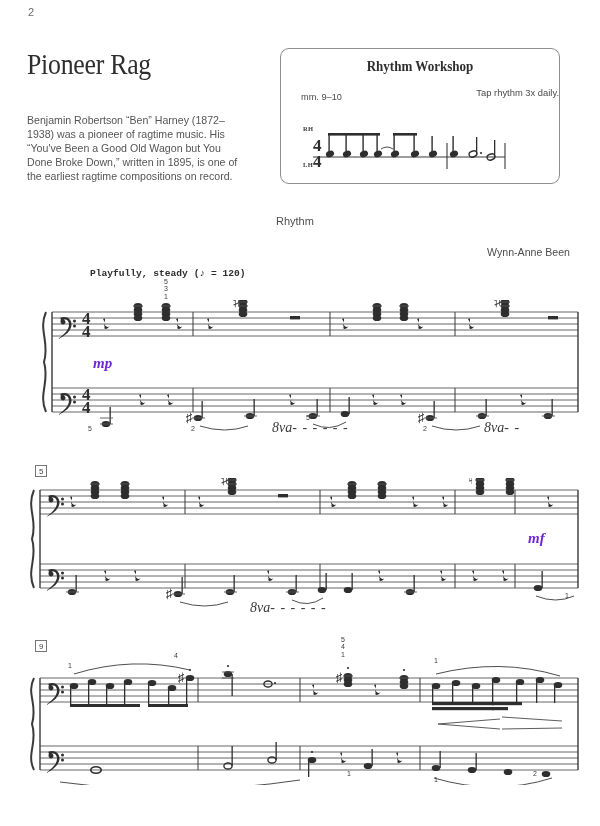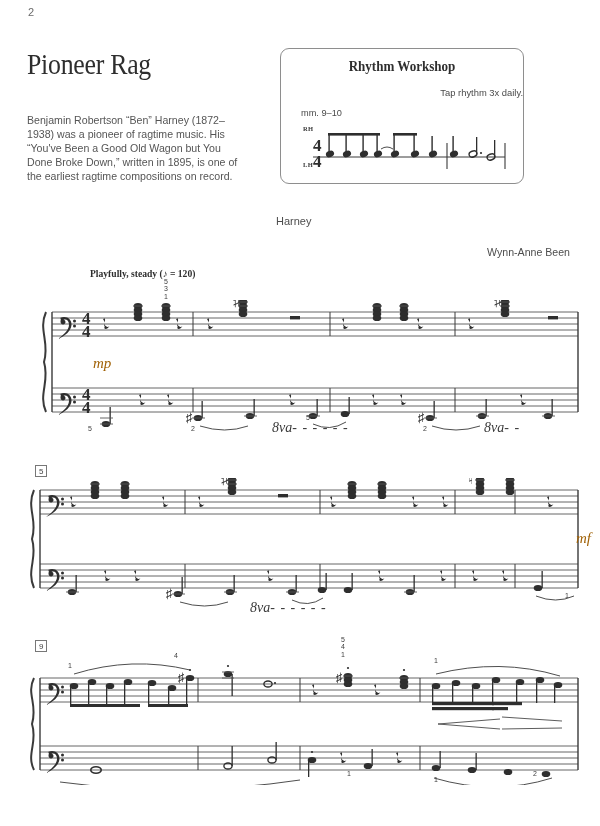--- a/index.html
+++ b/index.html
@@ -49,21 +49,21 @@
     line-height: 14.1px;
     color: #555555;
     margin-top: 17px;
   }
 
   
   .workshop-box {
     position: absolute;
     left: 280px;
     top: 48px;
-    width: 244px;
+    width: 280px;
     height: 136px;
     border: 1.2px solid #8e8e8e;
     border-radius: 9px;
     background: #ffffff;
     box-sizing: border-box;
   }
   .workshop-title {
     position: absolute;
     left: 0;
     right: 0;
@@ -80,21 +80,21 @@
     left: 0;
     right: 0;
     top: 38px;
     text-align: right;
     font-size: 9.4px;
     color: #4a4a4a;
   }
   .workshop-mm {
     position: absolute;
     left: 20px;
-    top: 59px;
+    top: 43px;
     font-size: 9.2px;
     color: #4a4a4a;
   }
   .workshop-staff {
     position: absolute;
     left: 14px;
     top: 78px;
     width: 216px;
     height: 46px;
   }
@@ -122,21 +122,21 @@
     position: absolute;
     right: 30px;
     top: 246px;
     font-size: 10.6px;
     color: #4d4d4d;
   }
   .tempo {
     position: absolute;
     left: 90px;
     top: 268px;
-    font-family: Liberation Serif, serif;
+    font-family: Liberation Mono, monospace;
     font-size: 9.6px;
     font-weight: 700;
     color: #2e2e2e;
   }
 
   
   .system {
     position: absolute;
     left: 0;
     width: 600px;
@@ -151,23 +151,23 @@
     border: 1px solid #777;
     padding: 1px 3px 0 3px;
     line-height: 9px;
     background: #fff;
   }
 
   .dyn {
     position: absolute;
     font-family: "Liberation Serif", serif;
     font-style: italic;
-    font-weight: 400;
+    font-weight: 700;
     font-size: 15px;
-    color: #a16207;
+    color: #6d28d9;
   }
 
   .ottava {
     position: absolute;
     font-family: Liberation Serif, serif;
     font-style: italic;
     font-size: 14px;
     color: #3a3a3a;
     white-space: nowrap;
   }
@@ -257,21 +257,21 @@
       <g fill="none" stroke="#2e2e2e" stroke-width="1.4">
         <ellipse cx="196" cy="30" rx="4" ry="2.9" transform="rotate(-20 196 30)"></ellipse>
       </g>
       <rect x="199" y="13" width="1.3" height="17" fill="#2e2e2e"></rect>
 
       <line x1="210" y1="16" x2="210" y2="42" stroke="#3a3a3a" stroke-width="1.1"></line>
     </svg>
   </div>
 </div>
 
-<div class="secondo">Harney</div>
+<div class="secondo">Rhythm</div>
 <div class="composer">Wynn-Anne Been</div>
 <div class="tempo">Playfully, steady (♪ = 120)</div>
 
 <div class="system" style="top:300px;">
   <svg width="600" height="140" viewBox="0 0 600 140">
     <defs>
       <g id="bassclef1">
         <path d="M2,2 C8,-1 14,3 13.5,9 C13,15 7,20 0,23 C8,17 11,13 11,8.5 C11,4.5 8,2.5 5.5,3.8 C7.5,4.2 8.2,6.5 6.7,7.8 C5,9.2 2.5,8 2.5,5.8 C2.5,4 3.5,2.6 2,2 Z" fill="#2e2e2e"></path>
         <circle cx="16.5" cy="5" r="1.5" fill="#2e2e2e"></circle>
         <circle cx="16.5" cy="10" r="1.5" fill="#2e2e2e"></circle>
@@ -605,21 +605,21 @@
     <use href="#qrest2" x="500" y="92"></use>
     <g fill="#2e2e2e">
       <ellipse cx="538" cy="110" rx="4.3" ry="3.1"></ellipse>
       <rect x="541.5" y="93" width="1.3" height="17"></rect>
     </g>
     <path d="M536 118 Q556 126 574 118" fill="none" stroke="#3a3a3a" stroke-width="0.9"></path>
   </svg>
 </div>
 
 <div class="measure-num" style="left:35px; top:465px;">5</div>
-<div class="dyn" style="left:528px; top:530px;margin-left:48px;">mf</div>
+<div class="dyn" style="left:528px; top:530px;">mf</div>
 <div class="ottava" style="left:250px; top:600px;">
   <span>8va</span><span class="dashes">- - - - - -</span>
 </div>
 <div class="fingering" style="left:565px; top:592px;">1</div>
 
 <div class="system" style="top:650px;">
   <svg width="600" height="135" viewBox="0 0 600 135">
     <defs>
       <g id="bassclef3">
         <path d="M2,2 C8,-1 14,3 13.5,9 C13,15 7,20 0,23 C8,17 11,13 11,8.5 C11,4.5 8,2.5 5.5,3.8 C7.5,4.2 8.2,6.5 6.7,7.8 C5,9.2 2.5,8 2.5,5.8 C2.5,4 3.5,2.6 2,2 Z" fill="#2e2e2e"></path>

